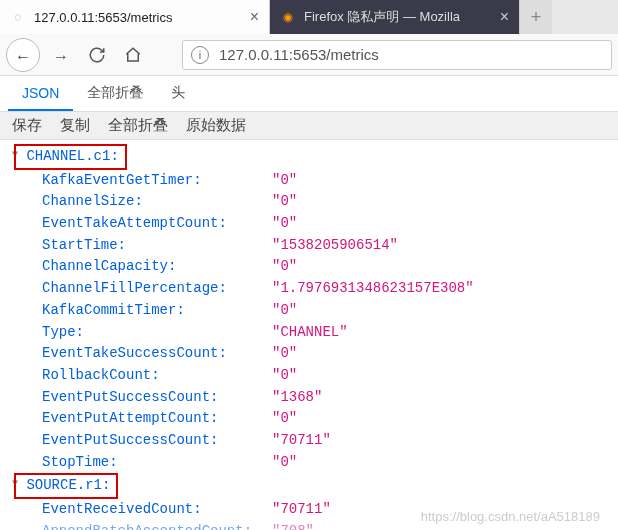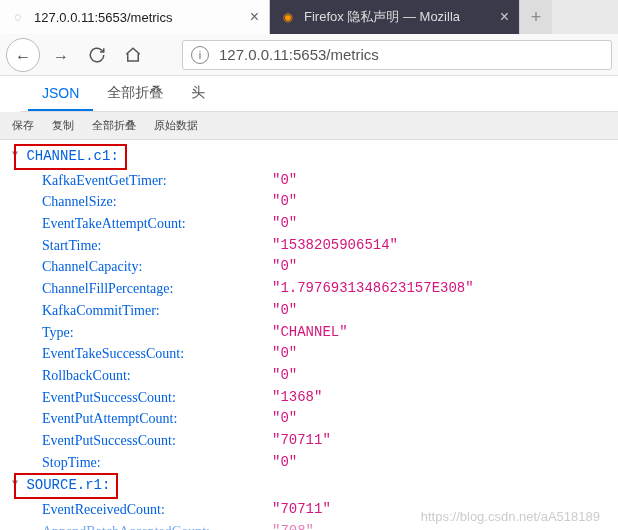--- a/index.html
+++ b/index.html
@@ -111,21 +111,20 @@
   }
   .urlbar .url { flex: 1; }
   
   .viewertabs {
     display: flex;
     height: 36px;
     align-items: center;
     border-bottom: 1px solid #ddd;
     padding: 0 8px;
     gap: 0;
-    margin-left: 20px;
   }
   .viewertab {
     padding: 8px 14px;
     font-size: 14px;
     color: #555;
     border-bottom: 2px solid transparent;
   }
   .viewertab.selected {
     color: #0074e8;
     border-bottom: 2px solid #0074e8;
@@ -133,21 +132,21 @@
   }
   
   .actionbar {
     display: flex;
     height: 28px;
     align-items: center;
     background: #f0f0f0;
     border-bottom: 1px solid #ddd;
     padding: 0 8px;
     gap: 10px;
-    font-size: 11px;
+    font-size: 15px;
     color: #444;
   }
   .action { padding: 3px 4px; }
   
   .jsonbody {
     font-family: "Consolas","Courier New",monospace;
     font-size: 14px;
     padding: 4px 0;
     color: #333;
     line-height: 1.55;
@@ -164,21 +163,21 @@
     user-select: none;
     padding-top: 3px;
   }
   .key { color: #0060df; }
   .key.section { color: #0060df; }
   .val { color: #d4157c; }
   .kvrow {
     display: flex;
     padding-left: 42px;
   }
-  .kvrow .key { width: 230px; font-family: Liberation Serif, serif; }
+  .kvrow .key { width: 230px; }
   .kvrow .val { }
   .highlight-box {
     border: 2px solid #d40000;
     display: inline-block;
     padding: 0 6px 0 2px;
     margin-left: -4px;
     text-align: right;
   }
   .watermark {
     position: absolute;

